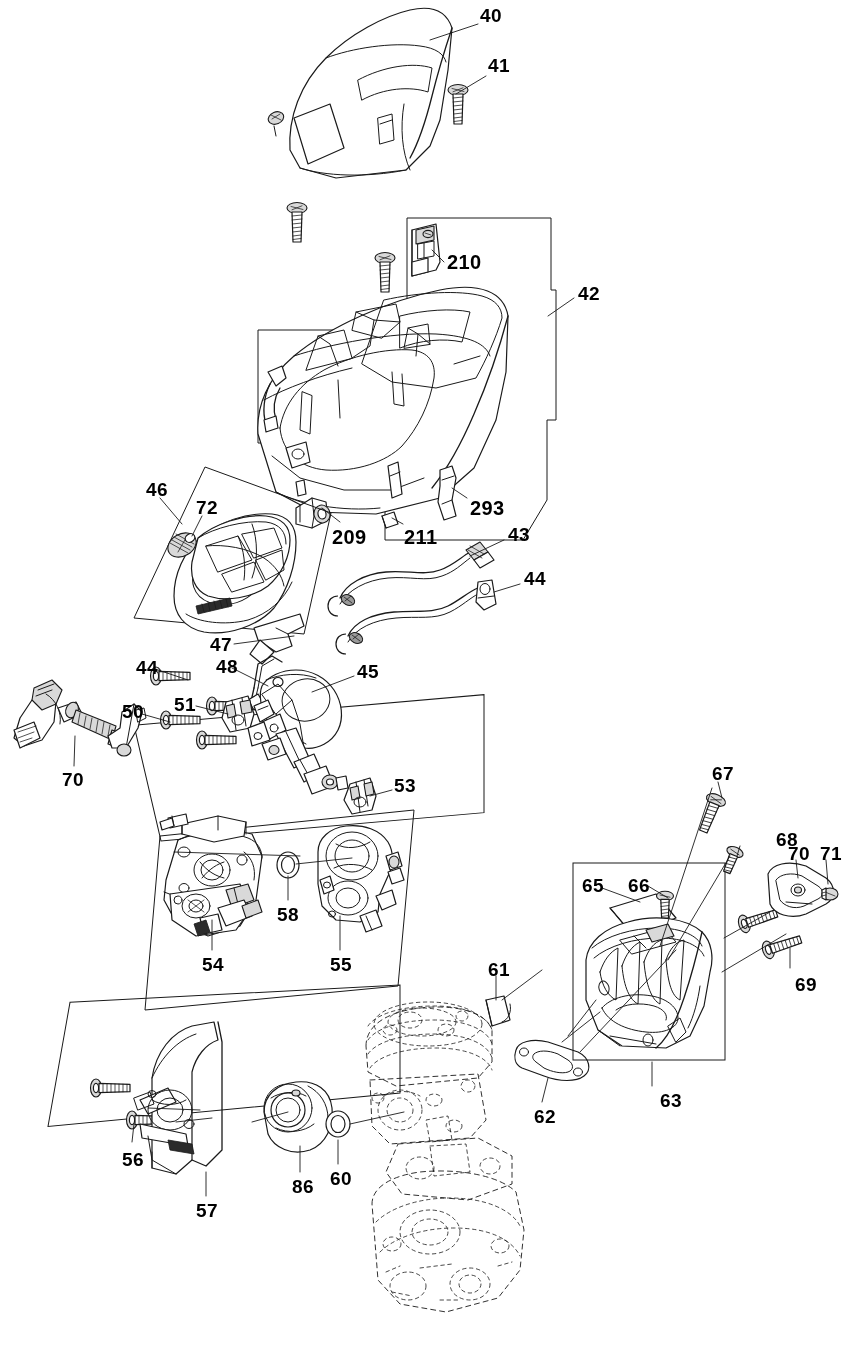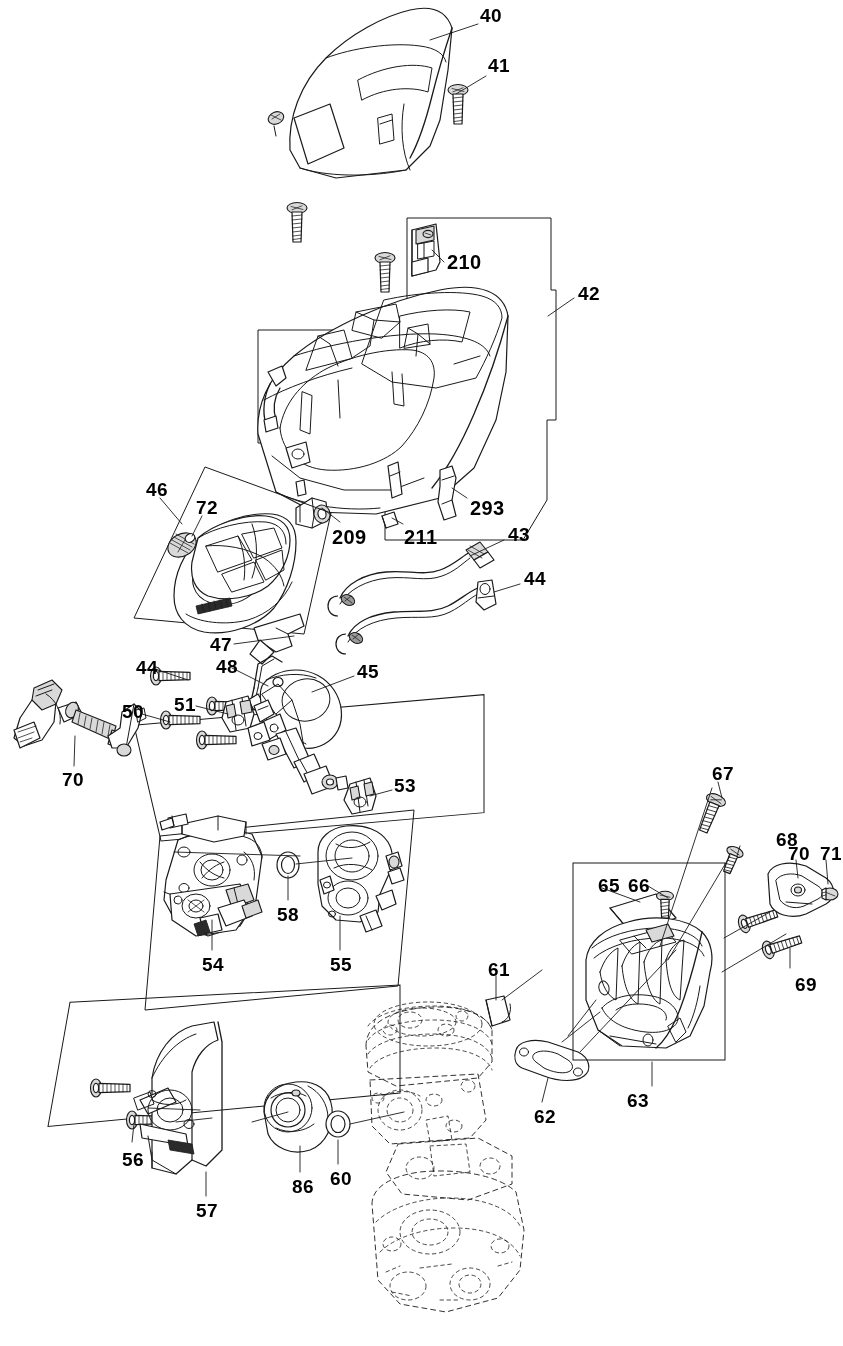--- a/index.html
+++ b/index.html
@@ -630,24 +630,24 @@
   <div class="lbl" style="left:122px;top:702px;">50</div>
   <div class="lbl" style="left:62px;top:770px;">70</div>
   <div class="lbl" style="left:394px;top:776px;">53</div>
   <div class="lbl" style="left:202px;top:955px;">54</div>
   <div class="lbl" style="left:277px;top:905px;">58</div>
   <div class="lbl" style="left:330px;top:955px;">55</div>
   <div class="lbl" style="left:712px;top:764px;">67</div>
   <div class="lbl" style="left:776px;top:830px;">68</div>
   <div class="lbl" style="left:788px;top:844px;">70</div>
   <div class="lbl" style="left:820px;top:844px;">71</div>
-  <div class="lbl" style="left:582px;top:876px;margin-left:16px;">65</div>
+  <div class="lbl" style="left:582px;top:876px;">65</div>
   <div class="lbl" style="left:628px;top:876px;">66</div>
   <div class="lbl" style="left:782px;top:975px;margin-left:13px;">69</div>
-  <div class="lbl" style="left:627px;top:1091px;">63</div>
+  <div class="lbl" style="left:660px;top:1091px;">63</div>
   <div class="lbl" style="left:488px;top:960px;">61</div>
   <div class="lbl" style="left:534px;top:1107px;">62</div>
   <div class="lbl" style="left:122px;top:1150px;">56</div>
   <div class="lbl" style="left:196px;top:1201px;">57</div>
   <div class="lbl" style="left:292px;top:1177px;">86</div>
   <div class="lbl" style="left:330px;top:1169px;">60</div>
 
 </div>
 
 </body></html>

